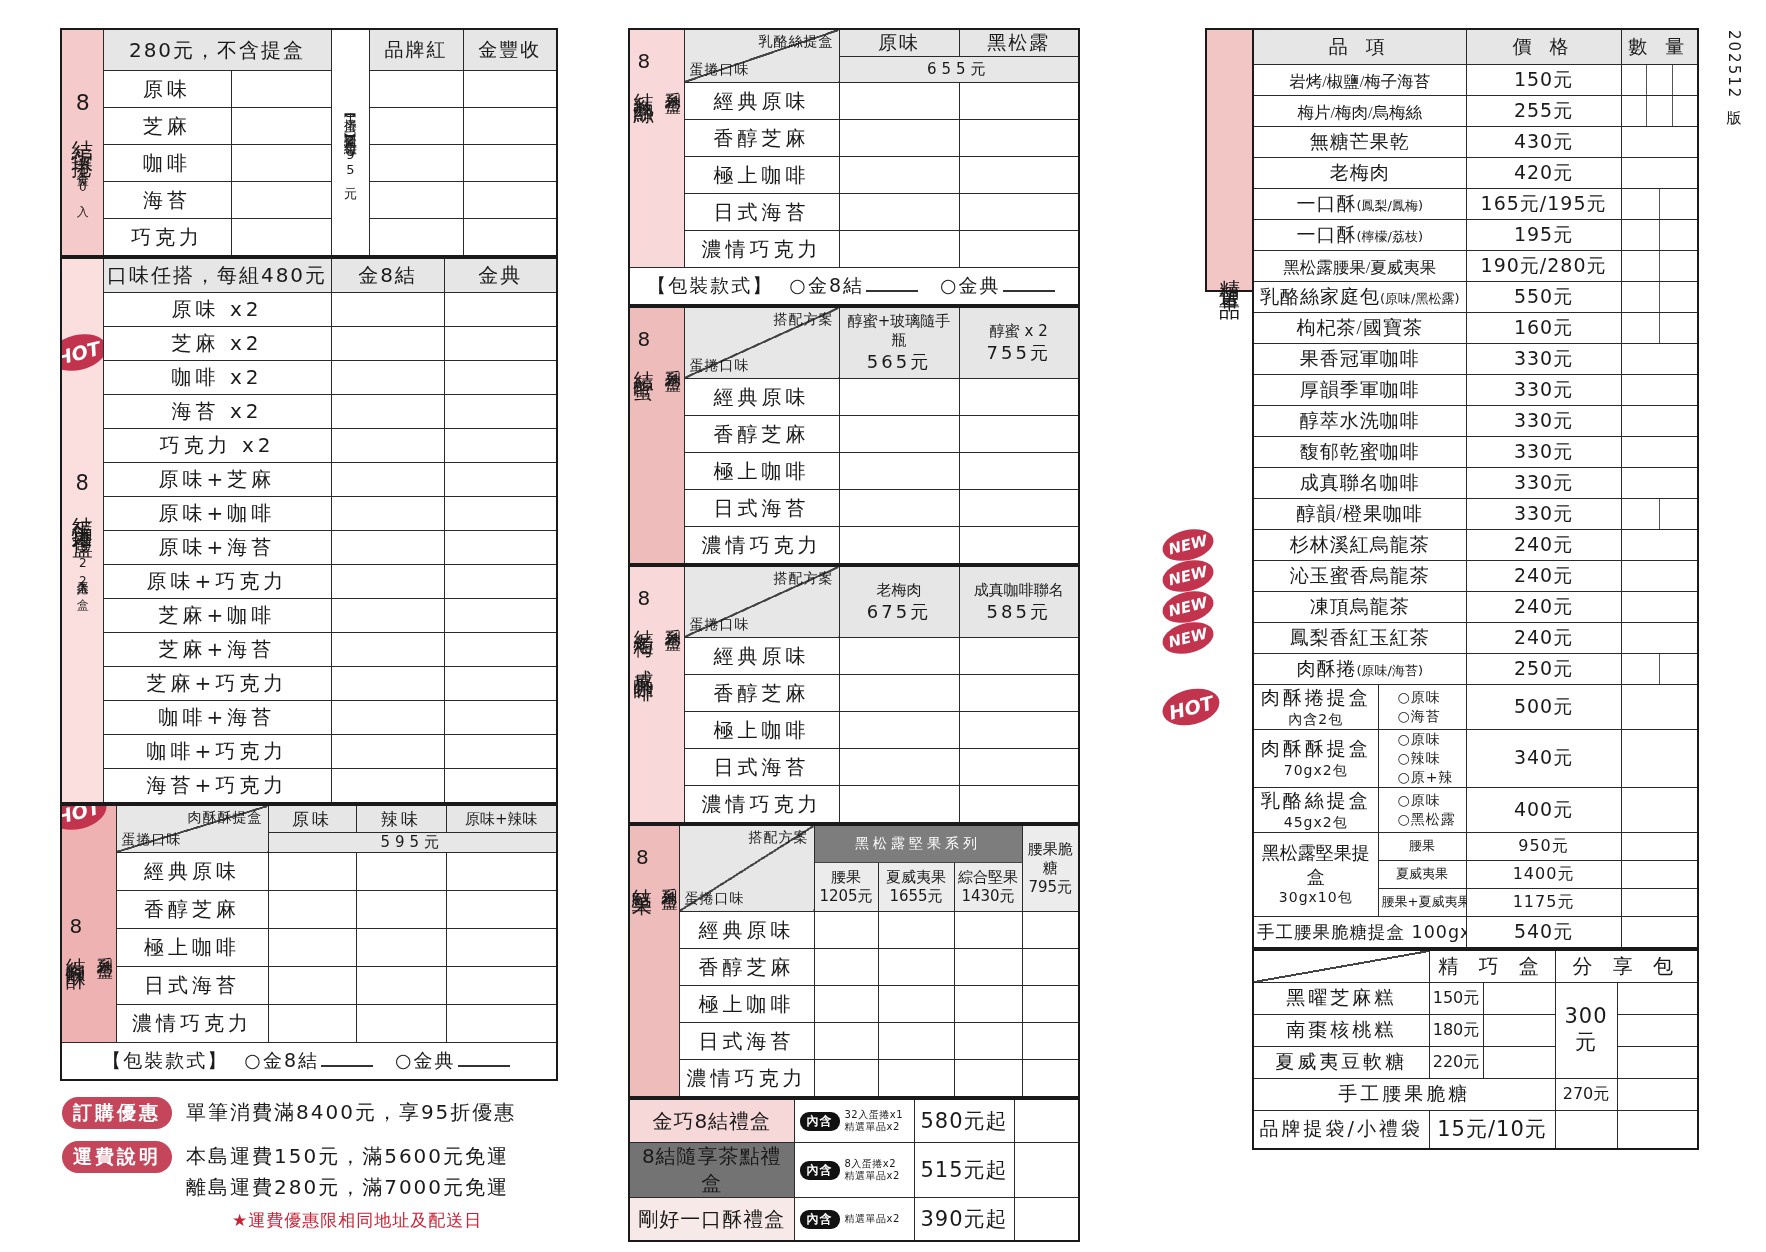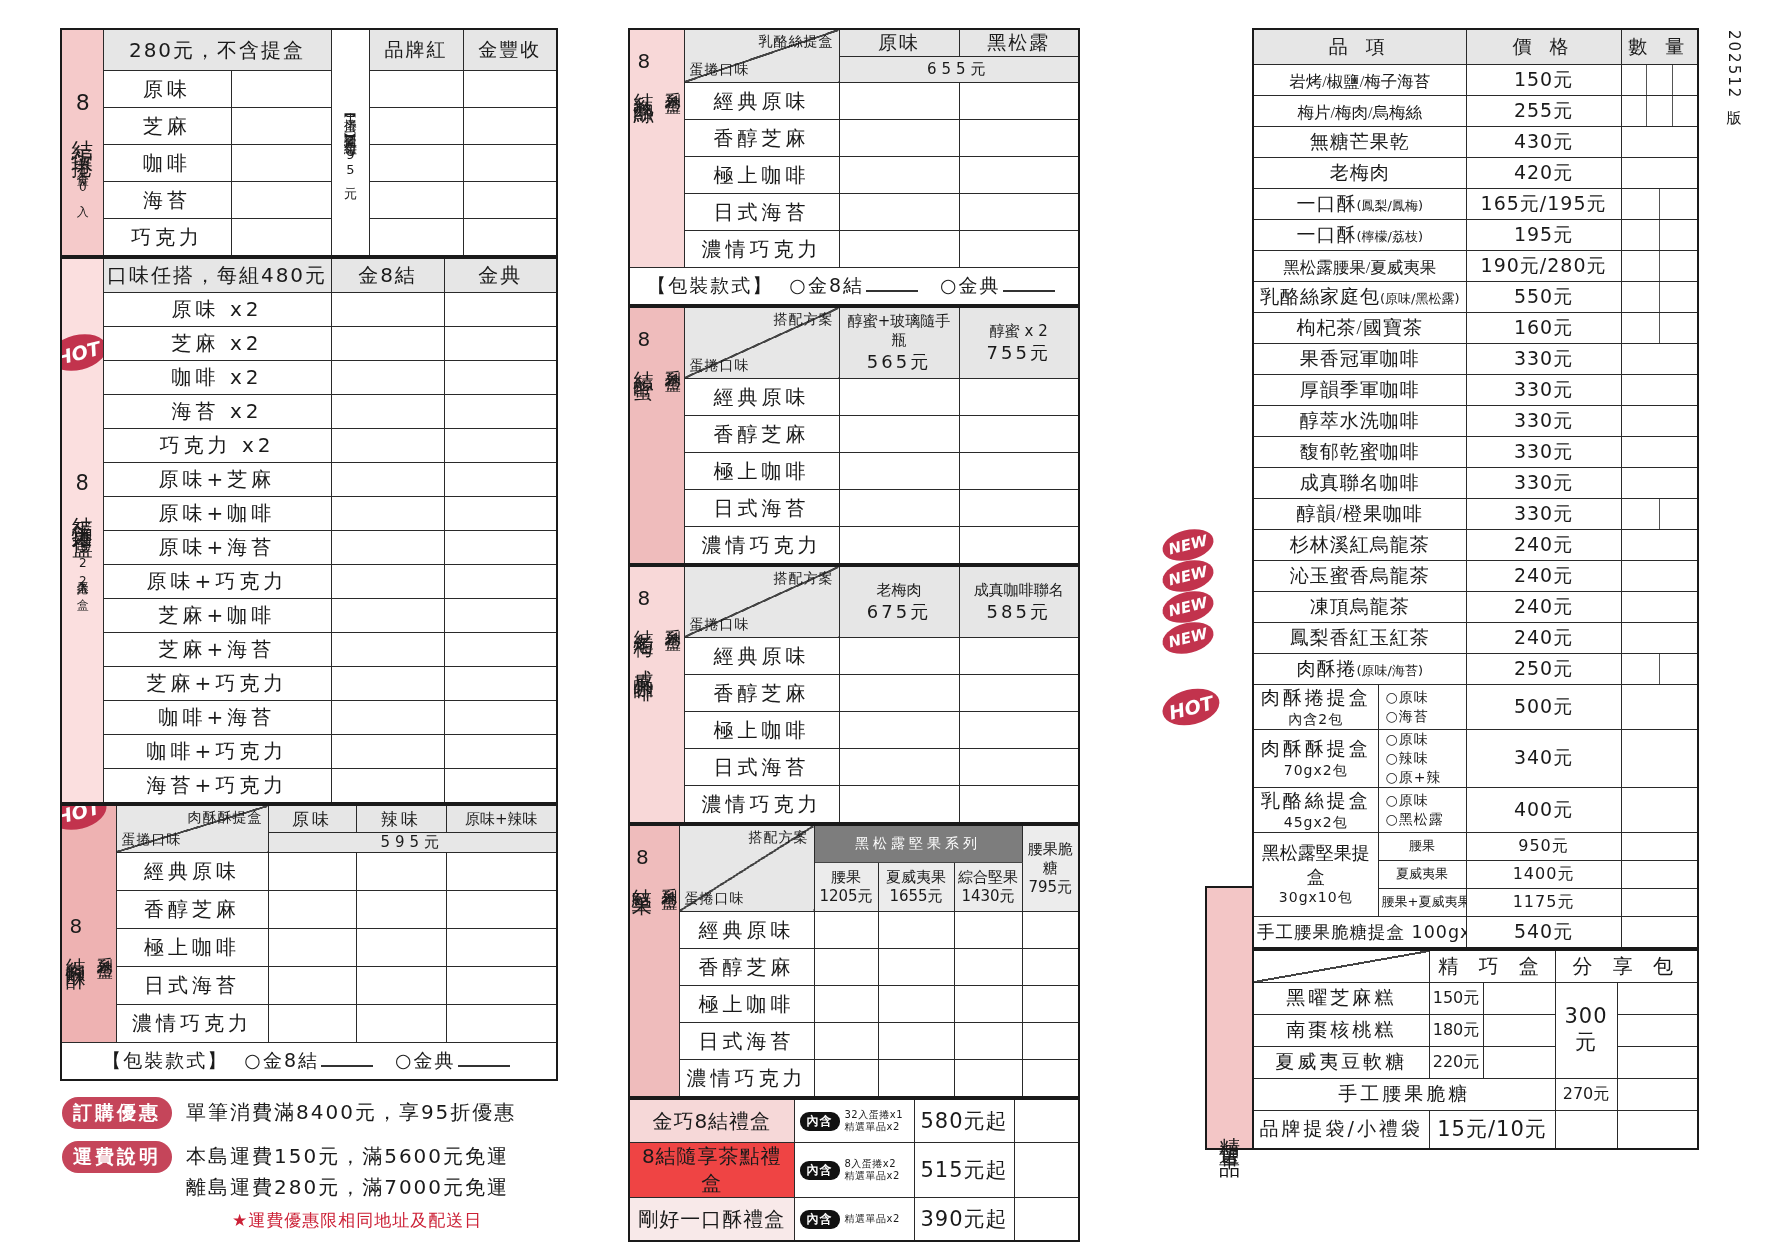--- a/index.html
+++ b/index.html
@@ -1,21 +1,21 @@
 <!DOCTYPE html>
 <html><head>
 <meta charset="utf-8">
 <style>
   html,body{margin:0;padding:0;}
   body{width:1766px;height:1252px;background:#fff;font-family:"DejaVu Sans","Liberation Sans",sans-serif;color:#1a1a1a;overflow:hidden;}
   .page{position:relative;width:1766px;height:1252px;}
   .col{position:absolute;top:28px;}
   .col-left{left:60px;width:496px;}
   .col-mid{left:628px;width:450px;}
-  .col-right{left:1205px;width:492px;display:flex;align-items:flex-end;}
+  .col-right{left:1205px;width:492px;display:flex;align-items:flex-start;}
   table{border-collapse:collapse;table-layout:fixed;border:2px solid #1a1a1a;width:100%;}
   td,th{border:1px solid #2a2a2a;text-align:center;vertical-align:middle;font-weight:normal;padding:0 3px;font-size:20px;overflow:hidden;}
   .hdr{background:#e6e6e6;font-size:19px;letter-spacing:2px;}
   .h40{height:40px;font-size:20px;}
   .lab{letter-spacing:4px;font-size:20px;}
   .qty{padding:0;background:#fff;}
   .qsplit{display:flex;height:100%;min-height:28px;}
   .qsub{flex:1;border-left:1px solid #555;}
   .qsub:first-child{border-left:none;}
   
@@ -82,21 +82,21 @@
   .rcontent{flex:1;}
   .rt td{height:30px;}
   .rt .hdr{height:34px;letter-spacing:6px;}
   .rl{font-size:19px;letter-spacing:1px;white-space:nowrap;font-family:Liberation Serif, serif;}
   .rl.long{font-size:16.5px;letter-spacing:0;}
   .rs{font-size:13px;}
   .rprice{font-size:19px;letter-spacing:1px;white-space:nowrap;}
   .labcell{position:relative;overflow:visible;}
   .optlab{font-size:19px;letter-spacing:3px;}
   .optsub{font-size:14px;letter-spacing:1px;}
-  .opts{text-align:left;padding-left:7px;}
+  .opts{text-align:left;padding-left:19px;}
   .optline{font-size:14px;line-height:1.35;letter-spacing:1px;}
   .vn{font-size:13px;letter-spacing:0;white-space:nowrap;}
   .vp{font-size:16px;letter-spacing:1px;}
   .h27{height:27px !important;}
   .candylab{font-size:17.5px;letter-spacing:1px;white-space:nowrap;}
   .sub td{height:31px;}
   .sub .shead{background:#fff;font-size:20px;letter-spacing:7px;}
   .sub .slab{font-size:19px;letter-spacing:3px;white-space:nowrap;}
   .sub .sprice{font-size:16px;white-space:nowrap;}
   .sub .bigprice{font-size:21px;letter-spacing:1px;}
@@ -607,21 +607,21 @@
                 <span class="glines">
                   <span class="gline">32入蛋捲x1</span>
                   <span class="gline">精選單品x2</span>
                 </span>
               </div>
             </td>
   <td class="gprice">580元起</td>
   <td class="qty"></td>
           </tr>
           <tr>
-  <td class="gname" style="background:#ef4444">8結隨享茶點禮盒</td>
+  <td class="gname" style="background:#737373">8結隨享茶點禮盒</td>
   <td class="gcontcell">
               <div class="gcont" style="border:none;height:100%;">
                 <span class="tag-black">內含</span>
                 <span class="glines">
                   <span class="gline">8入蛋捲x2</span>
                   <span class="gline">精選單品x2</span>
                 </span>
               </div>
             </td>
   <td class="gprice">515元起</td>

